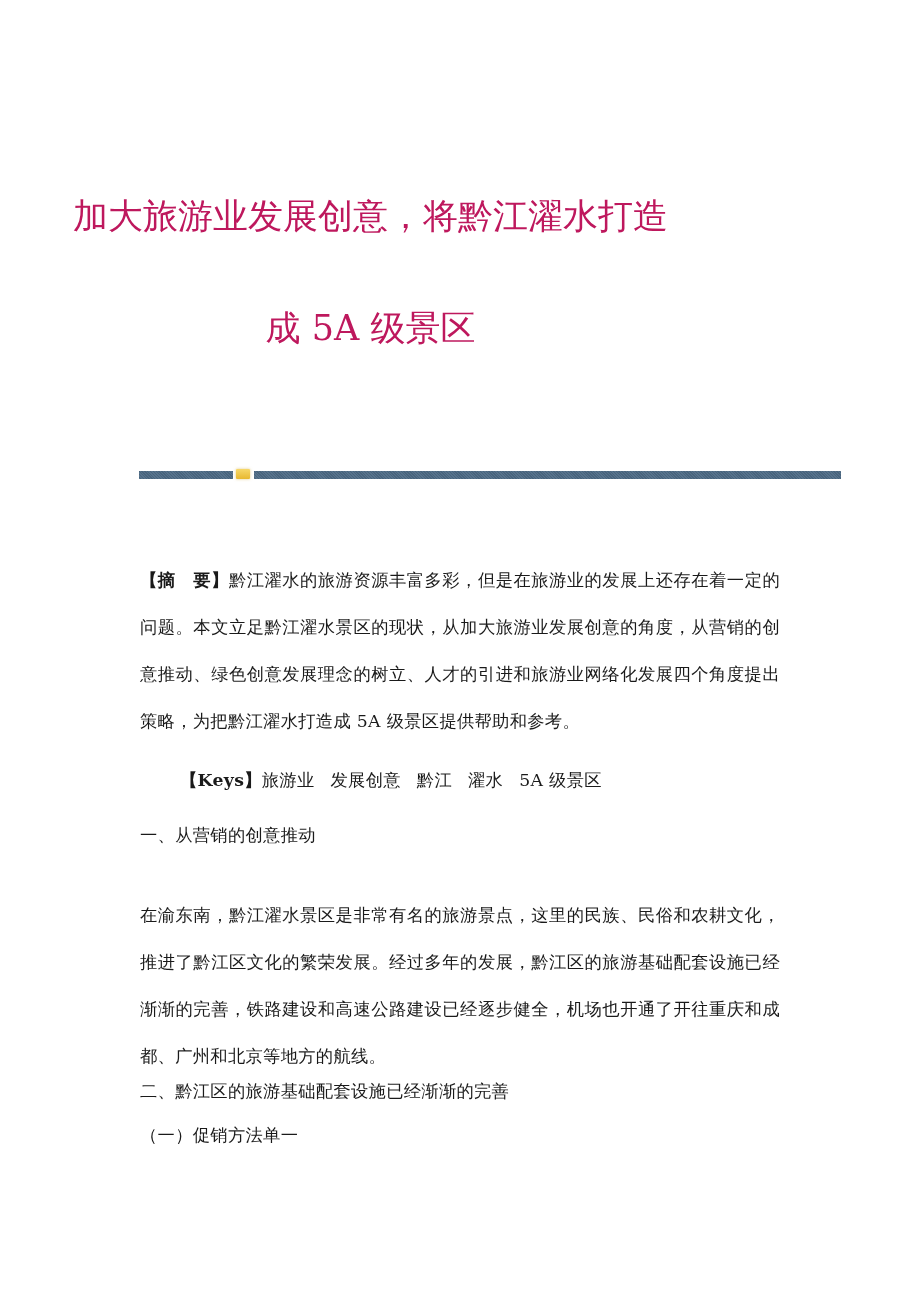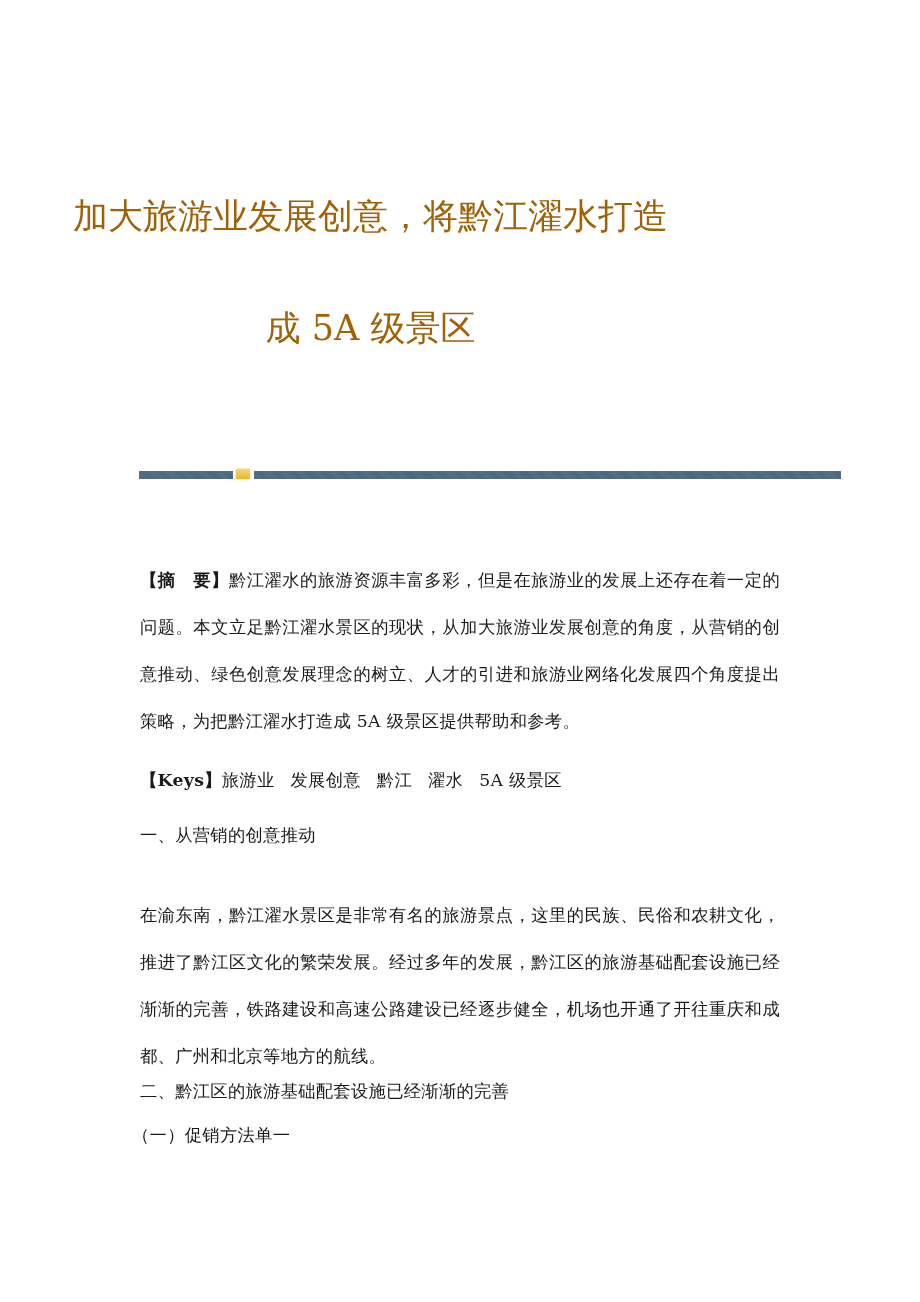--- a/index.html
+++ b/index.html
@@ -15,21 +15,21 @@
       font-family: "DejaVu Serif", "Liberation Serif", serif;
       color: #111111;
     }
     .title {
       position: absolute;
       left: 0;
       width: 741px;
       text-align: center;
       font-size: 35px;
       line-height: 40px;
-      color: #a16207;
+      color: #be185d;
       letter-spacing: 0px;
     }
     .title.line1 { top: 196px; }
     .title.line2 { top: 308px; }
 
     .divider {
       position: absolute;
       top: 471px;
       left: 139px;
       width: 702px;
@@ -69,25 +69,25 @@
       left: 140px;
       width: 640px;
       font-size: 17.3px;
       line-height: 47px;
       color: #1a1a1a;
       text-align: justify;
       text-align-last: left;
       letter-spacing: 0.3px;
     }
     .abstract { top: 557px; }
-    .keys { top: 757px; }
+    .keys { top: 757px; margin-left: 40px; }
     .h1 { top: 812px; }
     .body1 { top: 892px; }
     .h2 { top: 1068px; }
-    .h3 { top: 1112px; left: 132px; }
+    .h3 { top: 1112px; left: 140px; }
 
     .label { font-weight: bold; }
     .kw { margin-right: 16px; }
     .kw:last-child { margin-right: 0; }
   </style>
 </head>
 <body>
 
 <div>
 

